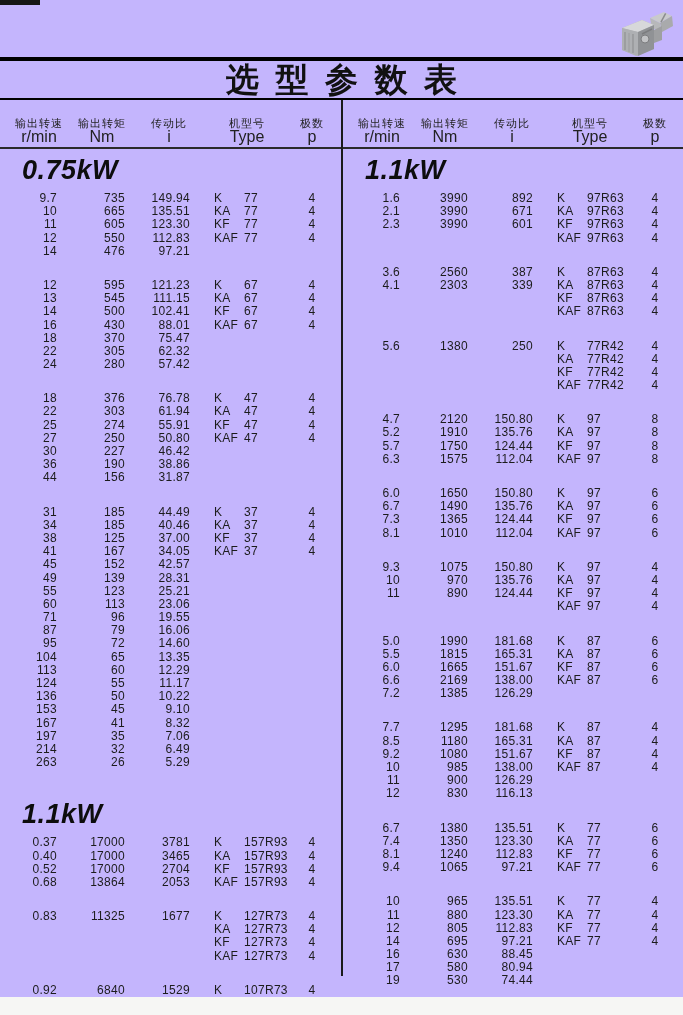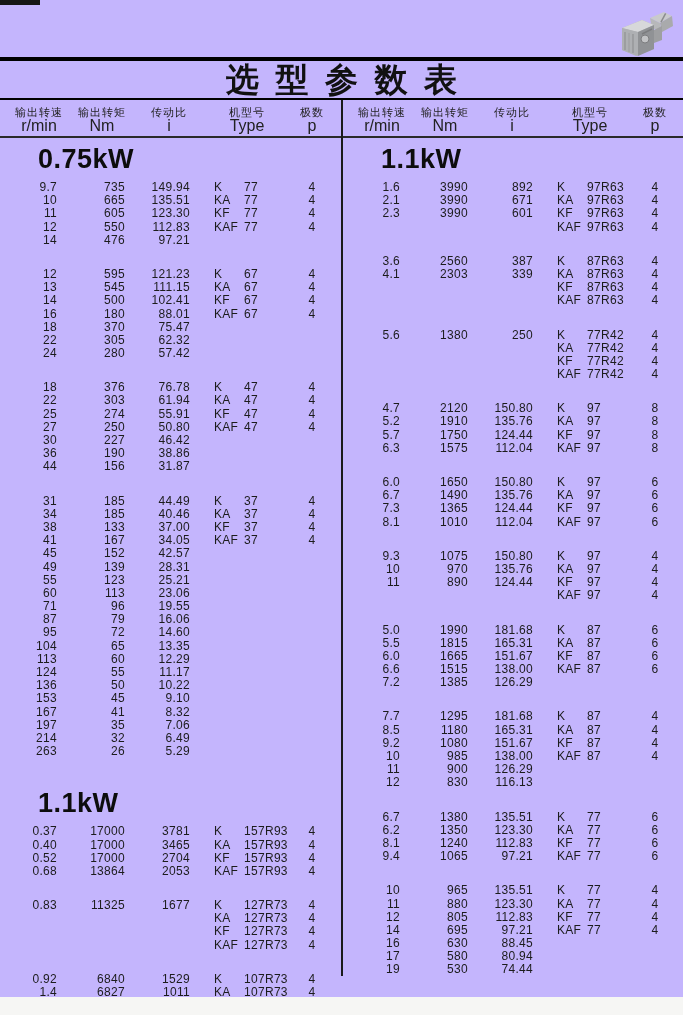--- a/index.html
+++ b/index.html
@@ -22,30 +22,30 @@
     font-size:33px;line-height:36px;font-weight:bold;
     letter-spacing:0.5em;text-indent:0.5em;color:#111;
   }
   .title-rule{height:2px;background:#000;}
   .page-body{display:flex;align-items:flex-start;height:876px;}
   .half{width:341px;box-sizing:border-box;padding-left:10px;}
   .half.right{border-left:2px solid #1a1a1a;width:342px;height:100%;}
   
   .col-headers{
     display:grid;grid-template-columns:58px 68px 66px 90px 40px;
-    padding:5px 0 3px;border-bottom:2px solid #2a2a2a;
+    padding:16px 0 3px;border-bottom:2px solid #2a2a2a;
     margin-left:-10px;padding-left:10px;
   }
   .hcell{text-align:center;}
   .hlabel{font-size:11px;line-height:14px;letter-spacing:1px;color:#222;}
   .hunit{font-size:16px;line-height:14px;color:#222;}
   
   .power-heading{
     font-size:27px;line-height:30px;font-weight:bold;letter-spacing:0.5px;
-    color:#0d0d0d;margin:6px 0 7px 28px;
+    color:#0d0d0d;margin:6px 0 7px 12px;font-style:italic;
   }
   .power-heading.sect2{margin-top:30px;}
   
   .block{margin-bottom:21px;}
   .block.lg{margin-top:9px;}
   .row{
     display:grid;grid-template-columns:58px 68px 66px 90px 40px;
     font-size:12px;line-height:13.2px;letter-spacing:0.3px;height:13.2px;
   }
   .c-speed{text-align:right;padding-right:11px;}
@@ -163,21 +163,21 @@
           </div>
           <div class="row">
             <span class="c-speed">14</span>
             <span class="c-torque">500</span>
             <span class="c-ratio">102.41</span>
             <span class="c-type"><span class="t-prefix">KF</span><span class="t-size">67</span></span>
             <span class="c-poles">4</span>
           </div>
           <div class="row">
             <span class="c-speed">16</span>
-            <span class="c-torque">180</span>
+            <span class="c-torque">430</span>
             <span class="c-ratio">88.01</span>
             <span class="c-type"><span class="t-prefix">KAF</span><span class="t-size">67</span></span>
             <span class="c-poles">4</span>
           </div>
           <div class="row">
             <span class="c-speed">18</span>
             <span class="c-torque">370</span>
             <span class="c-ratio">75.47</span>
             <span class="c-type"><span class="t-prefix"></span><span class="t-size"></span></span>
             <span class="c-poles"></span>
@@ -258,21 +258,21 @@
           </div>
           <div class="row">
             <span class="c-speed">34</span>
             <span class="c-torque">185</span>
             <span class="c-ratio">40.46</span>
             <span class="c-type"><span class="t-prefix">KA</span><span class="t-size">37</span></span>
             <span class="c-poles">4</span>
           </div>
           <div class="row">
             <span class="c-speed">38</span>
-            <span class="c-torque">133</span>
+            <span class="c-torque">125</span>
             <span class="c-ratio">37.00</span>
             <span class="c-type"><span class="t-prefix">KF</span><span class="t-size">37</span></span>
             <span class="c-poles">4</span>
           </div>
           <div class="row">
             <span class="c-speed">41</span>
             <span class="c-torque">167</span>
             <span class="c-ratio">34.05</span>
             <span class="c-type"><span class="t-prefix">KAF</span><span class="t-size">37</span></span>
             <span class="c-poles">4</span>
@@ -689,21 +689,21 @@
           </div>
           <div class="row">
             <span class="c-speed">6.0</span>
             <span class="c-torque">1665</span>
             <span class="c-ratio">151.67</span>
             <span class="c-type"><span class="t-prefix">KF</span><span class="t-size">87</span></span>
             <span class="c-poles">6</span>
           </div>
           <div class="row">
             <span class="c-speed">6.6</span>
-            <span class="c-torque">1515</span>
+            <span class="c-torque">2169</span>
             <span class="c-ratio">138.00</span>
             <span class="c-type"><span class="t-prefix">KAF</span><span class="t-size">87</span></span>
             <span class="c-poles">6</span>
           </div>
           <div class="row">
             <span class="c-speed">7.2</span>
             <span class="c-torque">1385</span>
             <span class="c-ratio">126.29</span>
             <span class="c-type"><span class="t-prefix"></span><span class="t-size"></span></span>
             <span class="c-poles"></span>
@@ -755,21 +755,21 @@
         </div>
         <div class="block">
           <div class="row">
             <span class="c-speed">6.7</span>
             <span class="c-torque">1380</span>
             <span class="c-ratio">135.51</span>
             <span class="c-type"><span class="t-prefix">K</span><span class="t-size">77</span></span>
             <span class="c-poles">6</span>
           </div>
           <div class="row">
-            <span class="c-speed">6.2</span>
+            <span class="c-speed">7.4</span>
             <span class="c-torque">1350</span>
             <span class="c-ratio">123.30</span>
             <span class="c-type"><span class="t-prefix">KA</span><span class="t-size">77</span></span>
             <span class="c-poles">6</span>
           </div>
           <div class="row">
             <span class="c-speed">8.1</span>
             <span class="c-torque">1240</span>
             <span class="c-ratio">112.83</span>
             <span class="c-type"><span class="t-prefix">KF</span><span class="t-size">77</span></span>

